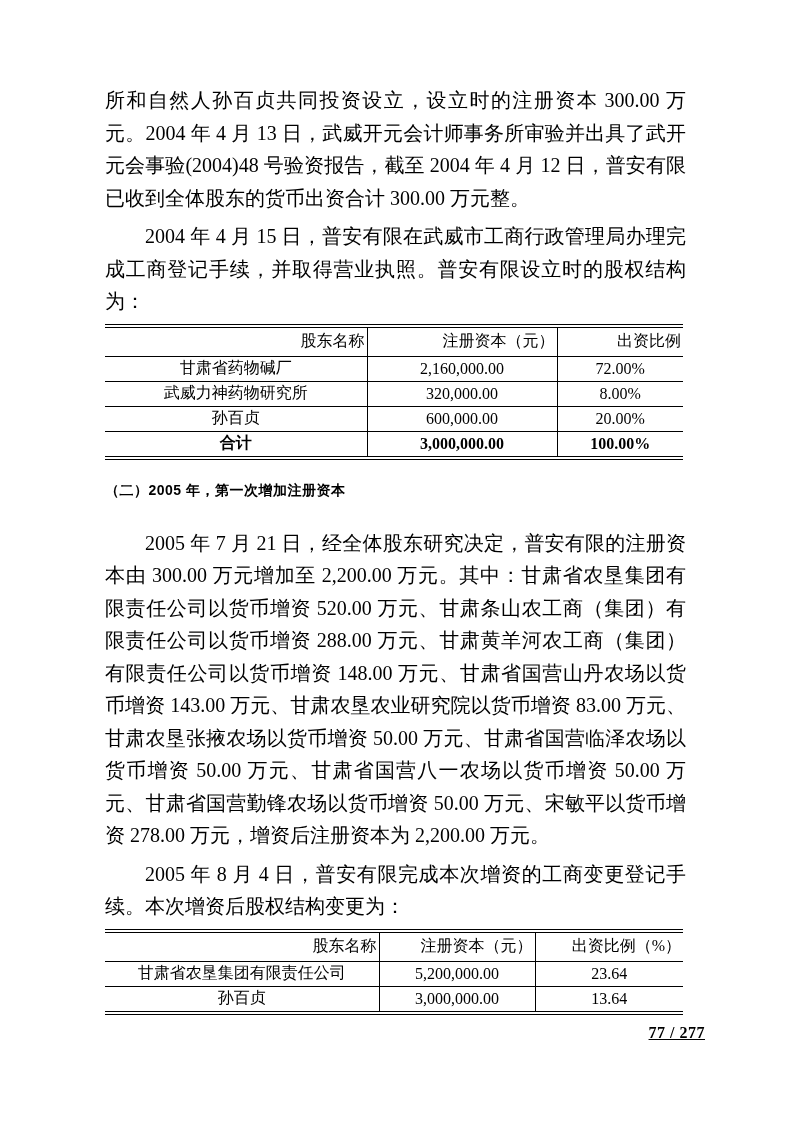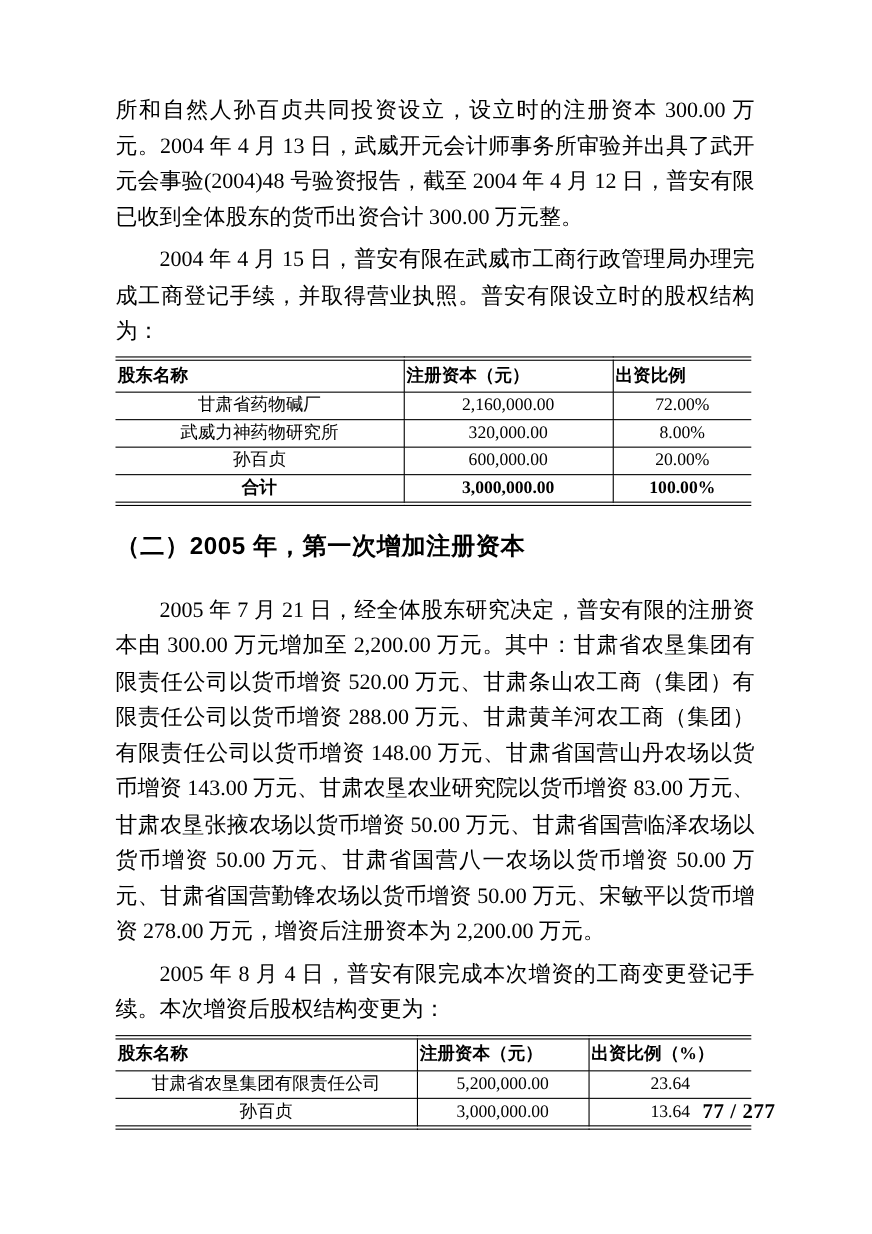--- a/index.html
+++ b/index.html
@@ -27,60 +27,61 @@
     font-size: 20px;
     line-height: 32.5px;
     text-align: justify;
     text-justify: inter-character;
     margin: 0 0 6px 0;
     text-indent: 2em;
   }
   .no-indent { text-indent: 0; }
   .section-heading {
     font-family: "Liberation Sans", "DejaVu Sans", sans-serif;
-    font-size: 22px;
+    font-size: 14px;
     font-weight: bold;
     margin: 22px 0 27px 0;
     letter-spacing: 0.5px;
   }
   table.share-table {
     width: 578px;
     border-collapse: collapse;
     table-layout: fixed;
     font-size: 16px;
     border-top: 4px double #000;
     border-bottom: 4px double #000;
     margin: 4px 0 0 0;
   }
   table.share-table th {
-    font-weight: bold;
-    text-align: left;
+    font-weight: normal;
+    text-align: right;
     height: 26px;
     padding: 1px 2px;
     border-bottom: 1.5px solid #000;
   }
   table.share-table td {
     height: 22px;
     padding: 1px 2px;
     border-bottom: 1.5px solid #000;
     text-align: center;
   }
   table.share-table tr:last-child td { border-bottom: none; }
   .divider { border-right: 1.5px solid #000; }
   td.c1 { text-align: left; padding-left: 3px; }
   td.c2, td.c3 { text-align: right; padding-right: 5px; margin-left: 32px; }
   tr.total-row td { font-weight: bold; }
   tr.total-row td.c1 { text-align: center; }
   .page-footer {
     position: absolute;
-    top: 1000px;
+    top: 1024px;
     right: 112px;
-    font-size: 19px;
+    font-size: 16px;
     font-weight: bold;
     letter-spacing: 0.5px;
+    text-decoration: underline;
   }
 </style>
 </head>
 <body>
 
 <div class="page">
   <div class="content">
 
     <p class="body-text no-indent">所和自然人孙百贞共同投资设立，设立时的注册资本 300.00 万元。2004 年 4 月 13 日，武威开元会计师事务所审验并出具了武开元会事验(2004)48 号验资报告，截至 2004 年 4 月 12 日，普安有限已收到全体股东的货币出资合计 300.00 万元整。</p>
 

